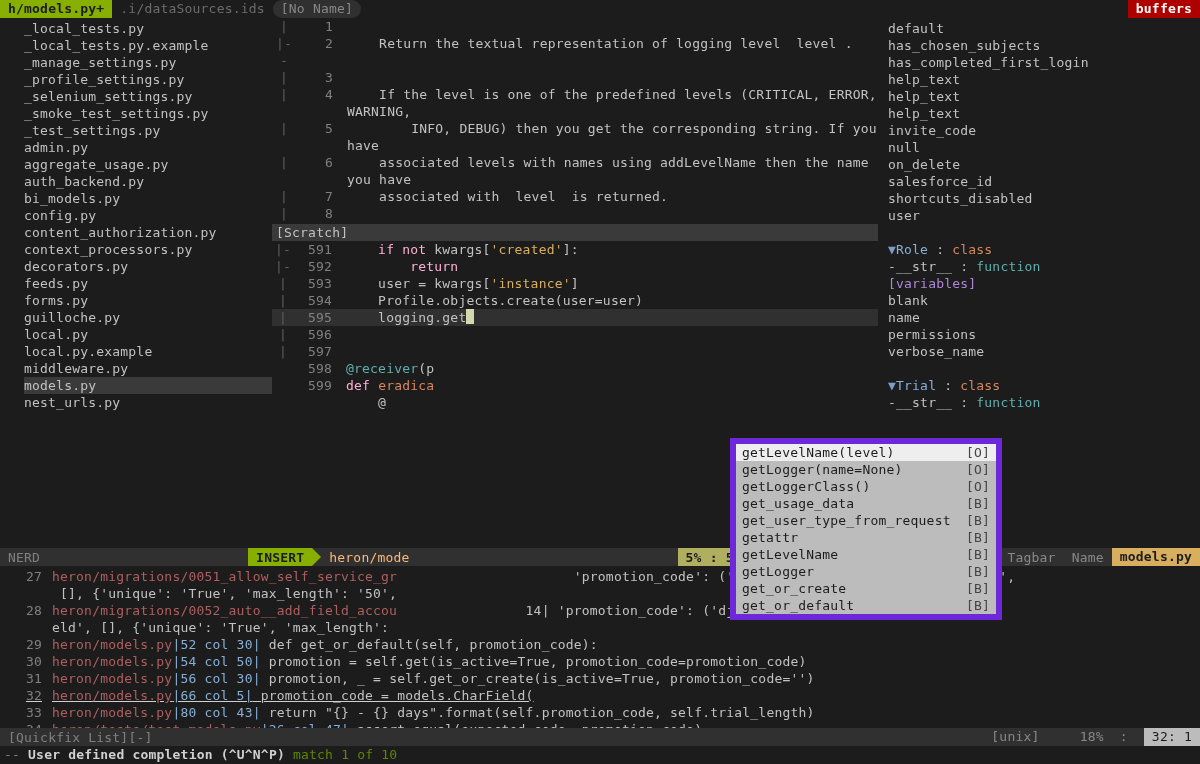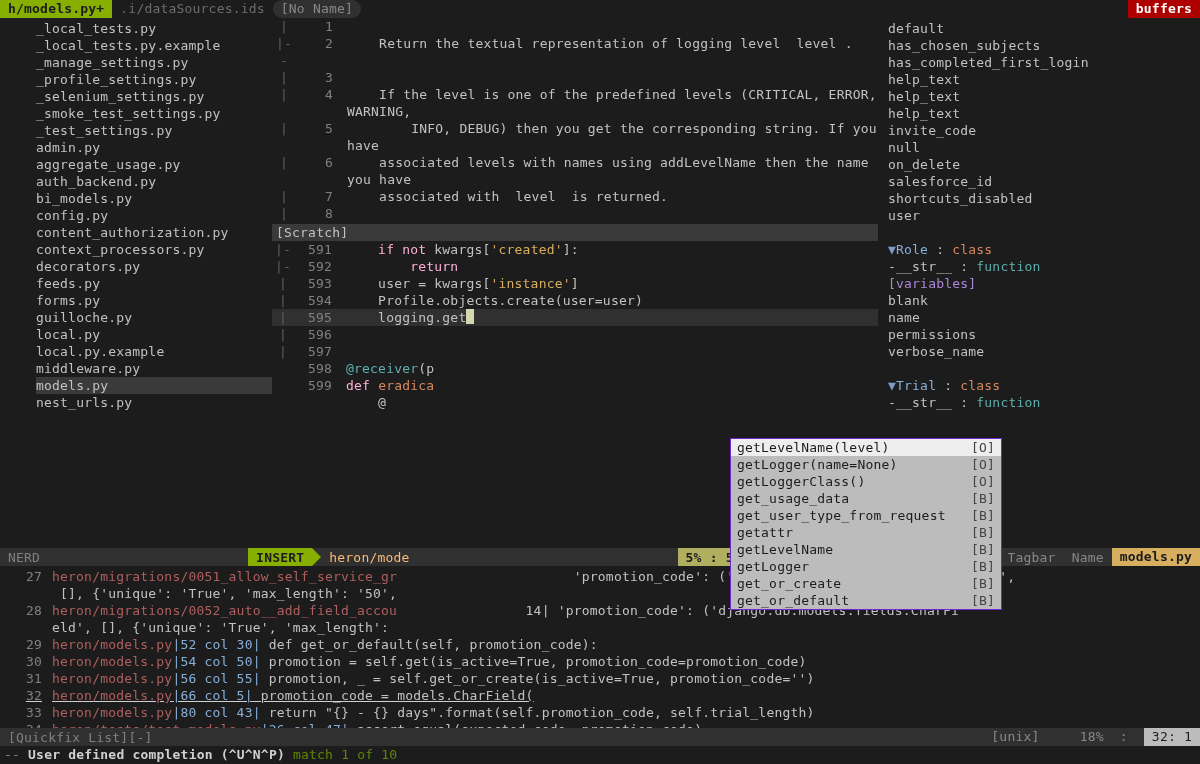--- a/index.html
+++ b/index.html
@@ -22,40 +22,40 @@
 .tab.active { background: #87af00; color: #1c1c1c; font-weight: bold; }
 .tab.inactive { background: #303030; color: #888; border-radius: 9px; }
 .buffers-tag { margin-left: auto; background: #af0000; color: #fff; font-weight: bold; padding: 0 8px; }
 
 
 .work { display: flex; flex: 0 0 530px; min-height: 0; }
 .col-left { width: 272px; background: #1c1c1c; }
 .col-mid  { flex: 1; position: relative; background: #1c1c1c; }
 .col-right{ width: 322px; background: #1c1c1c; }
 
-.file-list { padding: 2px 0 0 36px; }
+.file-list { padding: 2px 0 0 24px; }
 .file-item { color: #c2c2c2; white-space: nowrap; }
 .file-item.sel { background: #3a3a3a; }
 
 
 .doctop { border-left: 1px solid #1c1c1c; }
 .doc-line { display: flex; align-items: flex-start; }
 .gut { width: 22px; text-align: center; color: #5f5f5f; }
 .lno { width: 52px; text-align: right; padding-right: 14px; color: #808080; }
 .txt { flex: 1; white-space: pre-wrap; color: #c2c2c2; }
 .scratch-hdr { background: #3a3a3a; color: #c2c2c2; padding: 0 4px; margin-top: 2px; }
 .hl-line { background: #303030; }
 .kw    { color: #ffafd7; }
 .str   { color: #d7af5f; }
 .decor { color: #5fafaf; }
 .def   { color: #d7875f; }
 .cursor{ display:inline-block; width:8px; height:15px; background:#d7d7af; vertical-align: -2px;}
 
 
-.popup { position: absolute; left: 458px; top: 420px; width: 272px; background: #bcbcbc; border: 1px solid #6d28d9; color: #1c1c1c; z-index: 5; }
+.popup { position: absolute; left: 458px; top: 420px; width: 272px; background: #bcbcbc; border: 6px solid #6d28d9; color: #1c1c1c; z-index: 5; }
 .popup-row { display: flex; padding: 0 6px; }
 .popup-row.sel { background: #eee; }
 .popup-kind { margin-left: auto; color: #444; }
 
 
 .tagbar { padding: 2px 0 0 10px; }
 .tag-item { color: #c2c2c2; white-space: nowrap; }
 .tag-header { color: #87afd7; }
 .tag-marker { color: #7e9cc8; }
 .tag-class  { color: #d7875f; }
@@ -326,21 +326,21 @@
     </div>
   </div>
 
   <div class="qf" id="qf">
       <div class="qf-line"><span class="qf-num">27</span><span class="qf-path">heron/migrations/0051_allow_self_service_gr</span><span class="qf-loc"></span><span class="qf-code">                      'promotion_code': ('django.db.models.fields.CharField',</span></div>
       <div class="qf-line"><span class="qf-num"></span><span class="qf-path"></span><span class="qf-loc"></span><span class="qf-code"> [], {'unique': 'True', 'max_length': '50', </span></div>
       <div class="qf-line"><span class="qf-num">28</span><span class="qf-path">heron/migrations/0052_auto__add_field_accou</span><span class="qf-loc"></span><span class="qf-code">                14| 'promotion_code': ('django.db.models.fields.CharFi</span></div>
       <div class="qf-line"><span class="qf-num"></span><span class="qf-path"></span><span class="qf-loc"></span><span class="qf-code">eld', [], {'unique': 'True', 'max_length': </span></div>
       <div class="qf-line"><span class="qf-num">29</span><span class="qf-path">heron/models.py</span><span class="qf-loc">|52 col 30|</span><span class="qf-code"> def get_or_default(self, promotion_code):</span></div>
       <div class="qf-line"><span class="qf-num">30</span><span class="qf-path">heron/models.py</span><span class="qf-loc">|54 col 50|</span><span class="qf-code"> promotion = self.get(is_active=True, promotion_code=promotion_code)</span></div>
-      <div class="qf-line"><span class="qf-num">31</span><span class="qf-path">heron/models.py</span><span class="qf-loc">|56 col 55|</span><span class="qf-code"> promotion, _ = self.get_or_create(is_active=True, promotion_code='')</span></div>
+      <div class="qf-line"><span class="qf-num">31</span><span class="qf-path">heron/models.py</span><span class="qf-loc">|56 col 30|</span><span class="qf-code"> promotion, _ = self.get_or_create(is_active=True, promotion_code='')</span></div>
       <div class="qf-line qf-hl"><span class="qf-num">32</span><span class="qf-path">heron/models.py</span><span class="qf-loc">|66 col 5|</span><span class="qf-code"> promotion_code = models.CharField(</span></div>
       <div class="qf-line"><span class="qf-num">33</span><span class="qf-path">heron/models.py</span><span class="qf-loc">|80 col 43|</span><span class="qf-code"> return "{} - {} days".format(self.promotion_code, self.trial_length)</span></div>
       <div class="qf-line"><span class="qf-num">34</span><span class="qf-path">heron/tests/test_models.py</span><span class="qf-loc">|26 col 47|</span><span class="qf-code"> assert_equal(expected_code, promotion.code)</span></div>
     </div>
 
   <div class="qf-status">
     <div class="st-seg">[Quickfix List][-]</div>
     <div class="r">
       <span>[unix]</span>
       &nbsp;&nbsp;&nbsp;

